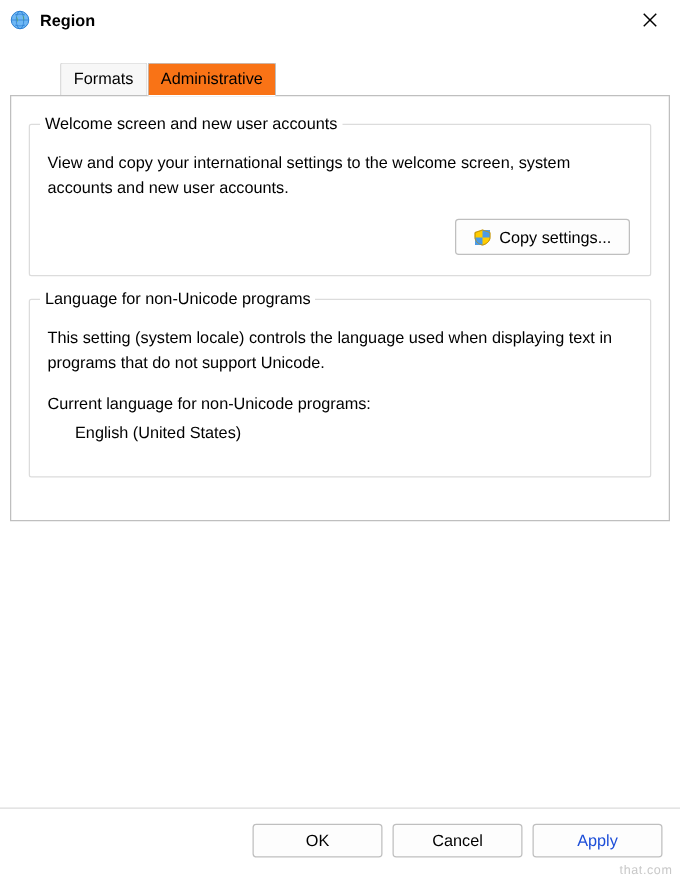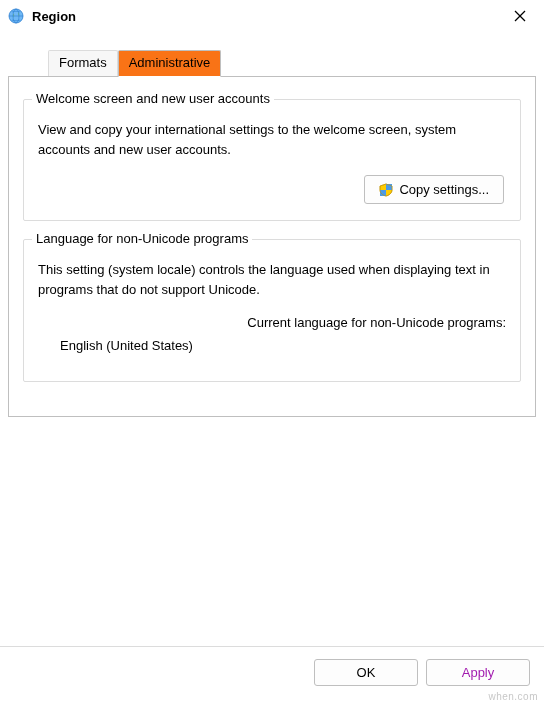--- a/index.html
+++ b/index.html
@@ -10,25 +10,25 @@
     .close-btn { width: 40px; height: 28px; display: flex; align-items: center; justify-content: center; font-size: 15px; cursor: pointer; margin-right: -4px; }
     .tabs-row { display: flex; align-items: flex-end; padding: 18px 0 0 12px; position: relative; margin-left: 36px; }
     .tab { padding: 4px 10px 6px 10px; border: 1px solid #dcdcdc; background: #f7f7f7; border-bottom: none; margin-right: 0; cursor: pointer; border-radius: 2px 2px 0 0; position: relative; }
     .tab.active { background: #f97316; border: 1px solid #bfbfbf; border-bottom: 1px solid #fff; z-index: 2; margin-bottom: -1px; }
     .tab-panel { border: 1px solid #bfbfbf; margin: 0 8px 70px 8px; padding: 16px 10px; position: relative; }
     .group { border: 1px solid #dcdcdc; margin: 6px 4px 18px 4px; padding: 14px 14px 16px 14px; position: relative; border-radius: 2px; }
     .group-title { position: absolute; top: -9px; left: 8px; background: #fff; padding: 0 4px; font-size: 13px; }
     .desc { margin: 6px 0 16px 0; line-height: 1.5; }
     .btn-row { display: flex; justify-content: flex-end; padding-right: 2px; margin-top: 6px; }
     .btn { min-width: 80px; padding: 6px 14px; border: 1px solid #bfbfbf; background: #fdfdfd; border-radius: 3px; cursor: pointer; display: flex; align-items: flex-end; justify-content: center; gap: 6px; }
-    .cur-lang-label { margin-top: 4px; text-align: right; }
+    .cur-lang-label { margin-top: 4px; }
     .cur-lang-value { margin: 8px 0 12px 22px; }
     .bottom-bar { position: absolute; bottom: 18px; left: 0; right: 0; border-top: 1px solid #dcdcdc; padding: 12px 14px 0 0; display: flex; justify-content: flex-end; gap: 8px; background: #fff; }
     .bb-btn { width: 104px; padding: 5px 0; border: 1px solid #bfbfbf; background: #fdfdfd; border-radius: 3px; text-align: center; cursor: pointer; }
-    .bb-btn.disabled { color: #a21caf; cursor: default; }
+    .bb-btn.disabled { color: #1d4ed8; cursor: default; }
     .watermark { position: absolute; bottom: 2px; right: 6px; font-size: 10px; color: #c8c8c8; letter-spacing: 0.5px; }
   </style>
 </head>
 <body>
 
 <div class="titlebar">
   <svg class="globe-icon" viewBox="0 0 16 16">
     <circle cx="8" cy="8" r="7" fill="#6fb8f5" stroke="#2b7ed1" stroke-width="0.8"></circle>
     <ellipse cx="8" cy="8" rx="3" ry="7" fill="none" stroke="#2b7ed1" stroke-width="0.6"></ellipse>
     <line x1="1" y1="8" x2="15" y2="8" stroke="#2b7ed1" stroke-width="0.6"></line>
@@ -73,16 +73,17 @@
     <span class="group-title">Language for non-Unicode programs</span>
     <p class="desc">This setting (system locale) controls the language used when displaying text in programs that do not support Unicode.</p>
     <p class="cur-lang-label">Current language for non-Unicode programs:</p>
     <p class="cur-lang-value">English (United States)</p>
   </div>
 
 </div>
 
 <div class="bottom-bar">
   <div class="bb-btn">OK</div>
+  <div class="bb-btn">Cancel</div>
   <div class="bb-btn disabled">Apply</div>
 </div>
 
-<div class="watermark">when.com</div>
+<div class="watermark">that.com</div>
 
 </body></html>

